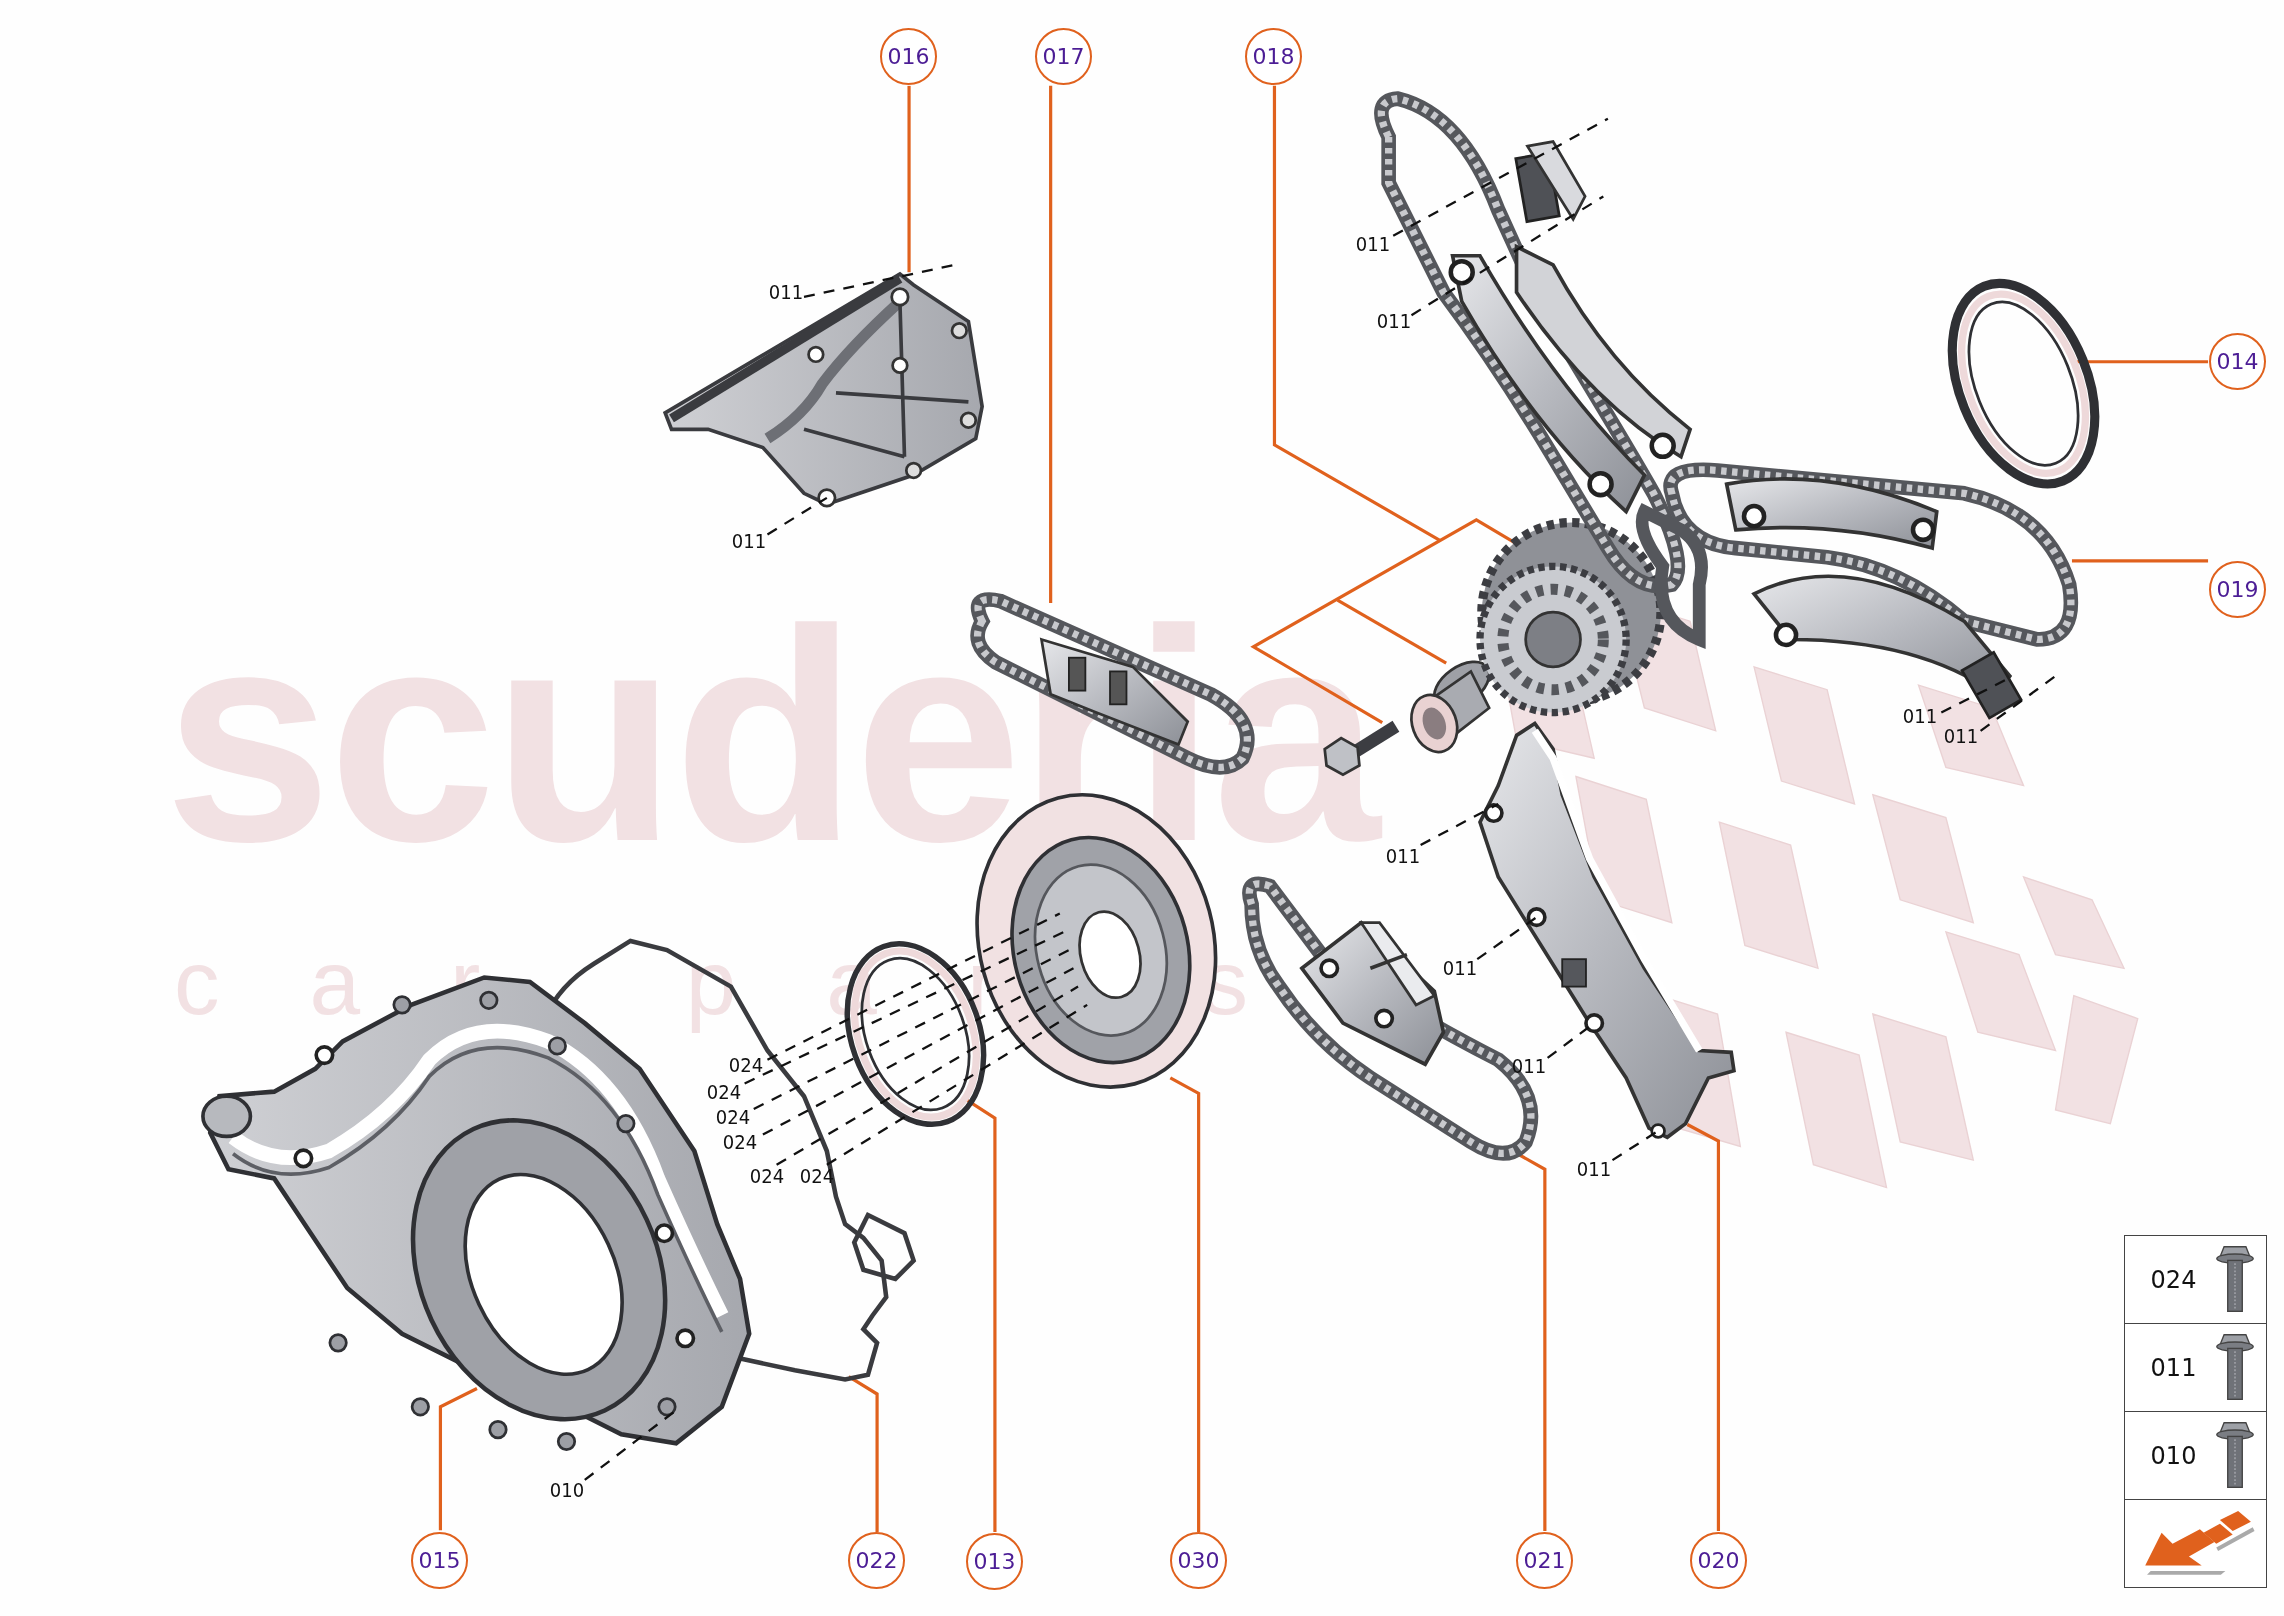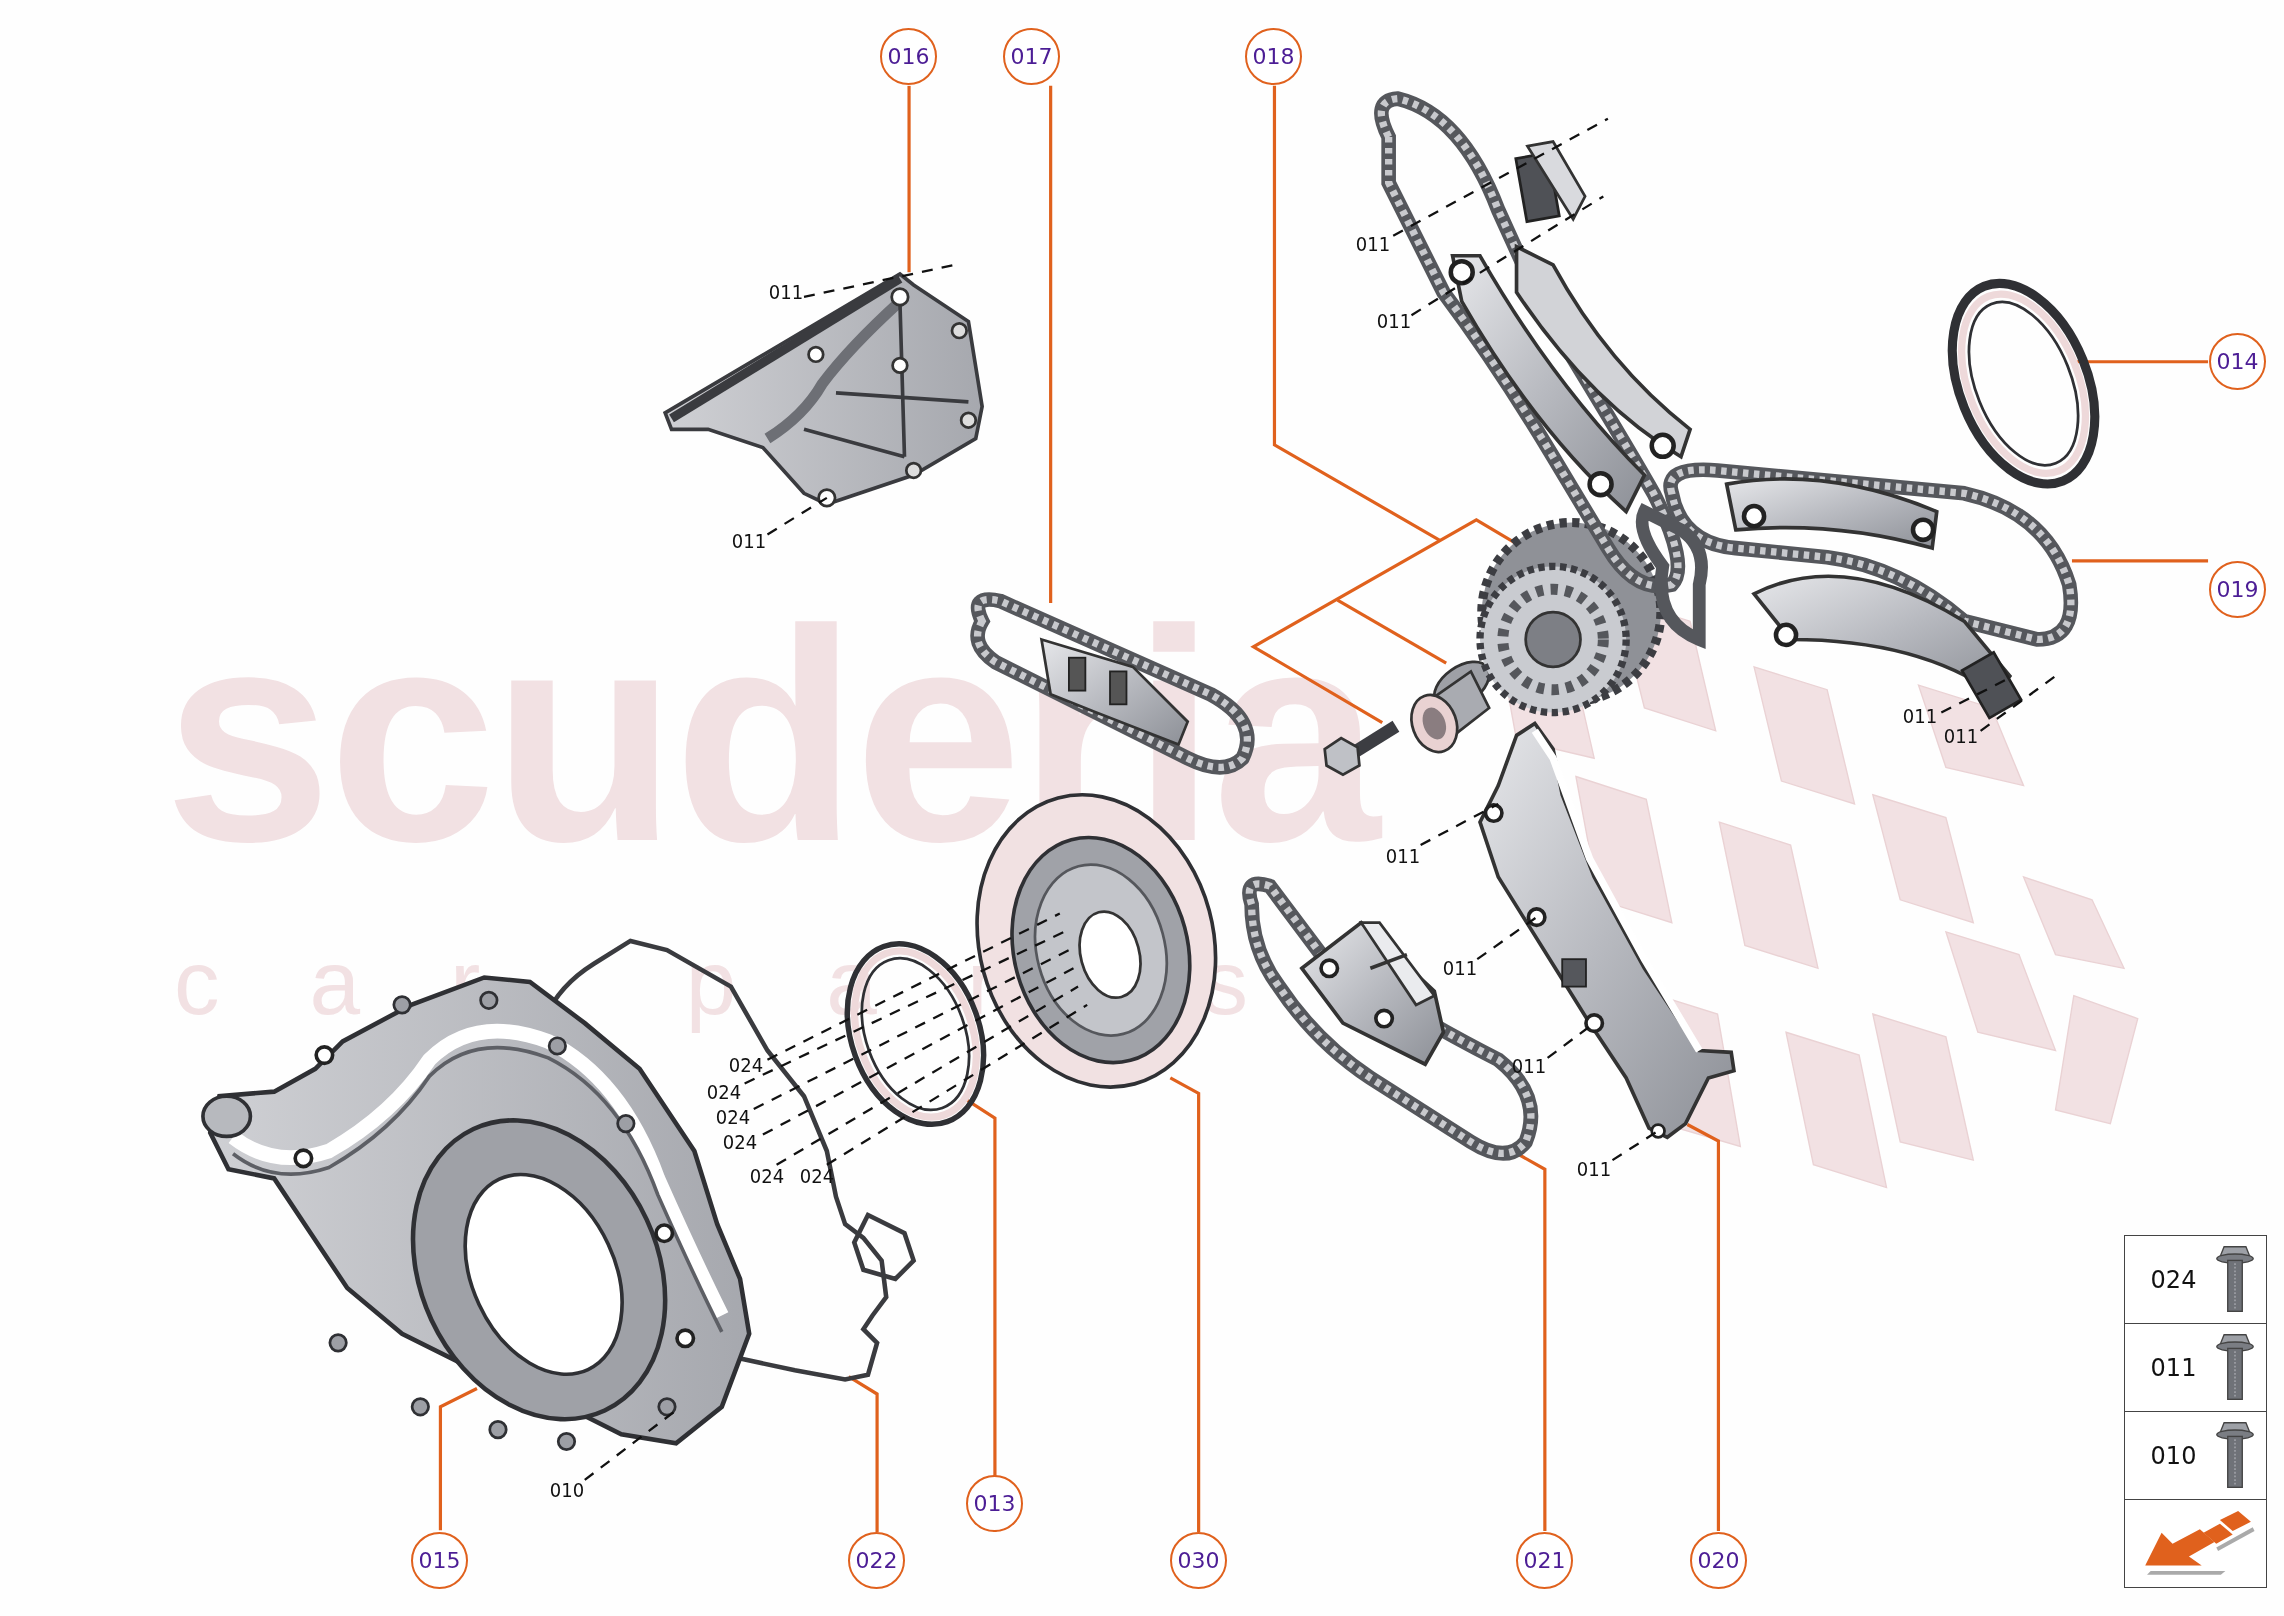--- a/index.html
+++ b/index.html
@@ -240,27 +240,27 @@
   <div class="lbl" style="left:1594px;top:1169px;">011</div>
   <div class="lbl" style="left:567px;top:1490px;">010</div>
   <div class="lbl" style="left:746px;top:1065px;">024</div>
   <div class="lbl" style="left:724px;top:1092px;">024</div>
   <div class="lbl" style="left:733px;top:1117px;">024</div>
   <div class="lbl" style="left:740px;top:1142px;">024</div>
   <div class="lbl" style="left:767px;top:1176px;">024</div>
   <div class="lbl" style="left:817px;top:1176px;">024</div>
 
   <div class="callout" style="left:909px;top:57px;">016</div>
-  <div class="callout" style="left:1032px;top:57px;text-align:center;">017</div>
+  <div class="callout" style="left:1064px;top:57px;text-align:center;">017</div>
   <div class="callout" style="left:1274px;top:57px;text-align:center;">018</div>
   <div class="callout" style="left:2238px;top:362px;">014</div>
   <div class="callout" style="left:2238px;top:590px;">019</div>
   <div class="callout" style="left:440px;top:1561px;">015</div>
   <div class="callout" style="left:877px;top:1561px;">022</div>
-  <div class="callout" style="left:995px;top:1504px;">013</div>
+  <div class="callout" style="left:995px;top:1562px;">013</div>
   <div class="callout" style="left:1199px;top:1561px;">030</div>
   <div class="callout" style="left:1545px;top:1561px;">021</div>
   <div class="callout" style="left:1719px;top:1561px;">020</div>
 
   <div class="legend">
     <div class="legend-row">
       <span class="code">024</span>
       <svg width="40" height="73" viewBox="0 0 44 80">
         <polygon points="10,4 34,4 38,14 6,14" fill="#9da0a6" stroke="#444" stroke-width="1.5"></polygon>
         <ellipse cx="22" cy="17" rx="20" ry="5" fill="#7a7d83" stroke="#444" stroke-width="1.5"></ellipse>

